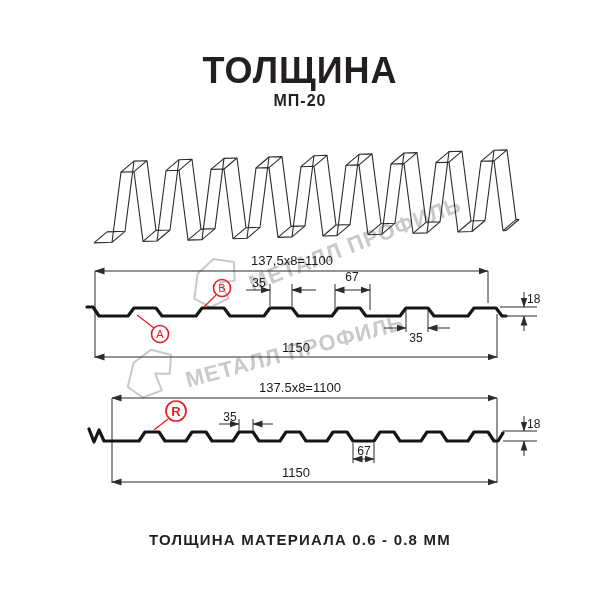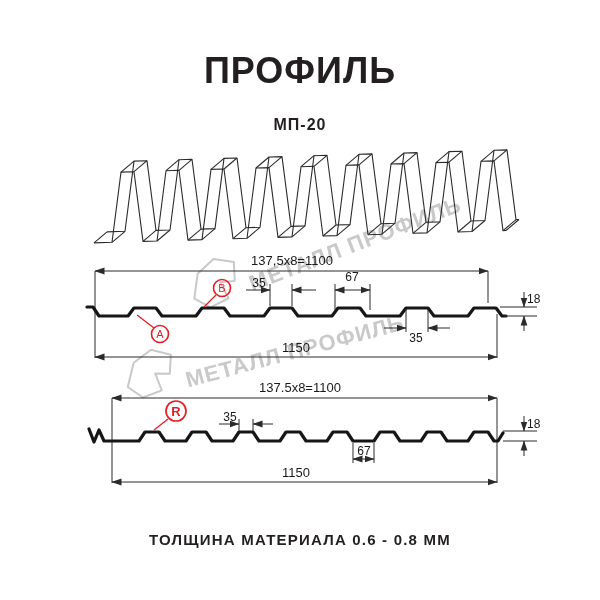--- a/index.html
+++ b/index.html
@@ -1,21 +1,21 @@
 <!DOCTYPE html>
 <html><head>
 <meta charset="utf-8">
 <style>
   html,body{margin:0;padding:0;background:#ffffff;}
   body{width:600px;height:600px;position:relative;overflow:hidden;
        font-family:"Liberation Sans", sans-serif;}
   .title{position:absolute;left:0;top:50px;width:600px;text-align:center;
          font-size:36px;font-weight:800;letter-spacing:1px;color:#231f20;}
   .subtitle{position:absolute;left:0;top:92px;width:600px;text-align:center;
-            font-size:16px;font-weight:600;letter-spacing:1px;color:#231f20;margin-top:24px;}
+            font-size:16px;font-weight:600;letter-spacing:1px;color:#231f20;}
   .footer{position:absolute;left:0;top:531px;width:600px;text-align:center;
           font-size:15px;font-weight:700;letter-spacing:1.2px;color:#231f20;}
   svg{position:absolute;left:0;top:0;}
   .thick{stroke:#161616;stroke-width:3.2;fill:none;stroke-linejoin:round;stroke-linecap:round;}
   .thin{stroke:#2b2b2b;stroke-width:1;fill:none;}
   .dimtxt{font-family:"Liberation Sans",sans-serif;font-size:12px;fill:#1a1a1a;}
   .dimtxt-lg{font-family:"Liberation Sans",sans-serif;font-size:13px;fill:#1a1a1a;}
   .red{stroke:#e31e24;fill:none;}
   .redtxt{font-family:"Liberation Sans",sans-serif;fill:#e31e24;}
   .wm{fill:#c9c9c9;font-family:"Liberation Sans",sans-serif;font-size:22px;
@@ -174,15 +174,15 @@
 
     <line class="thin" x1="112" y1="482" x2="497" y2="482" marker-start="url(#arr)" marker-end="url(#arr)"></line>
     <text class="dimtxt-lg" x="296" y="477" text-anchor="middle">1150</text>
 
     <line class="red" stroke-width="1.3" x1="168" y1="419" x2="154" y2="430"></line>
     <circle class="red" stroke-width="1.7" cx="176" cy="411" r="10"></circle>
     <text class="redtxt" font-size="13" font-weight="600" x="176" y="416" text-anchor="middle">R</text>
   </g>
 </svg>
 
-<div class="title">ПРОФИЛЬ</div>
+<div class="title">ТОЛЩИНА</div>
 <div class="subtitle">МП-20</div>
 <div class="footer">ТОЛЩИНА МАТЕРИАЛА 0.6 - 0.8 ММ</div>
 
 </body></html>

